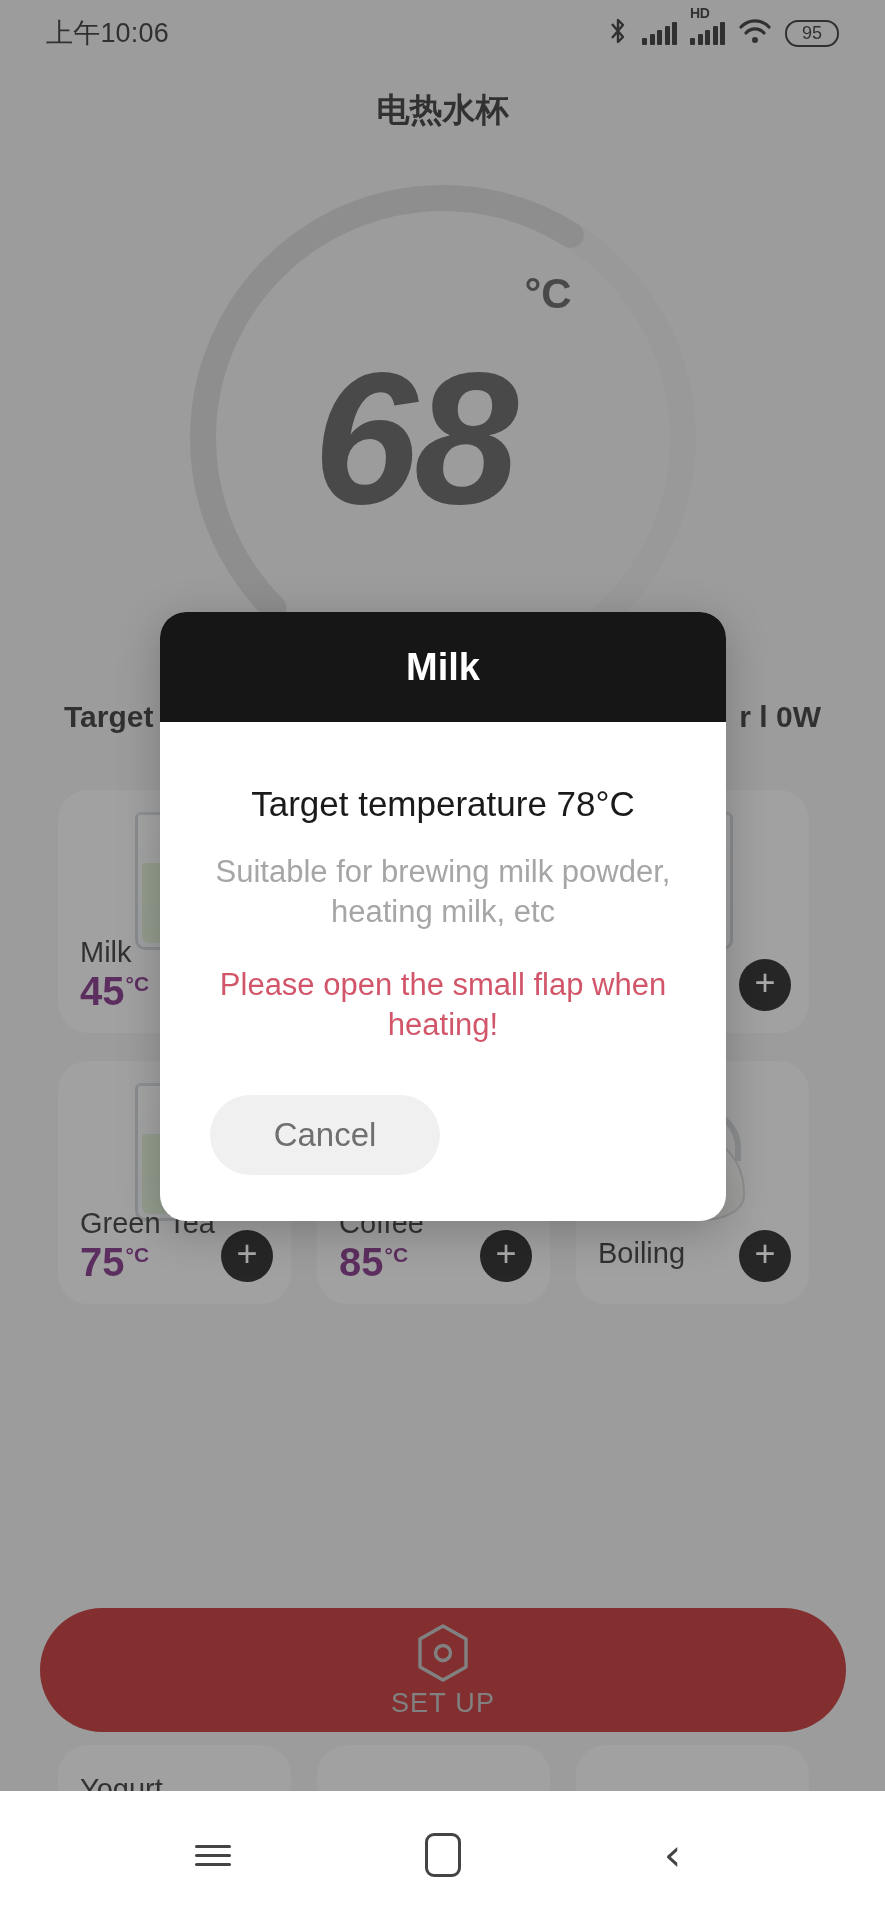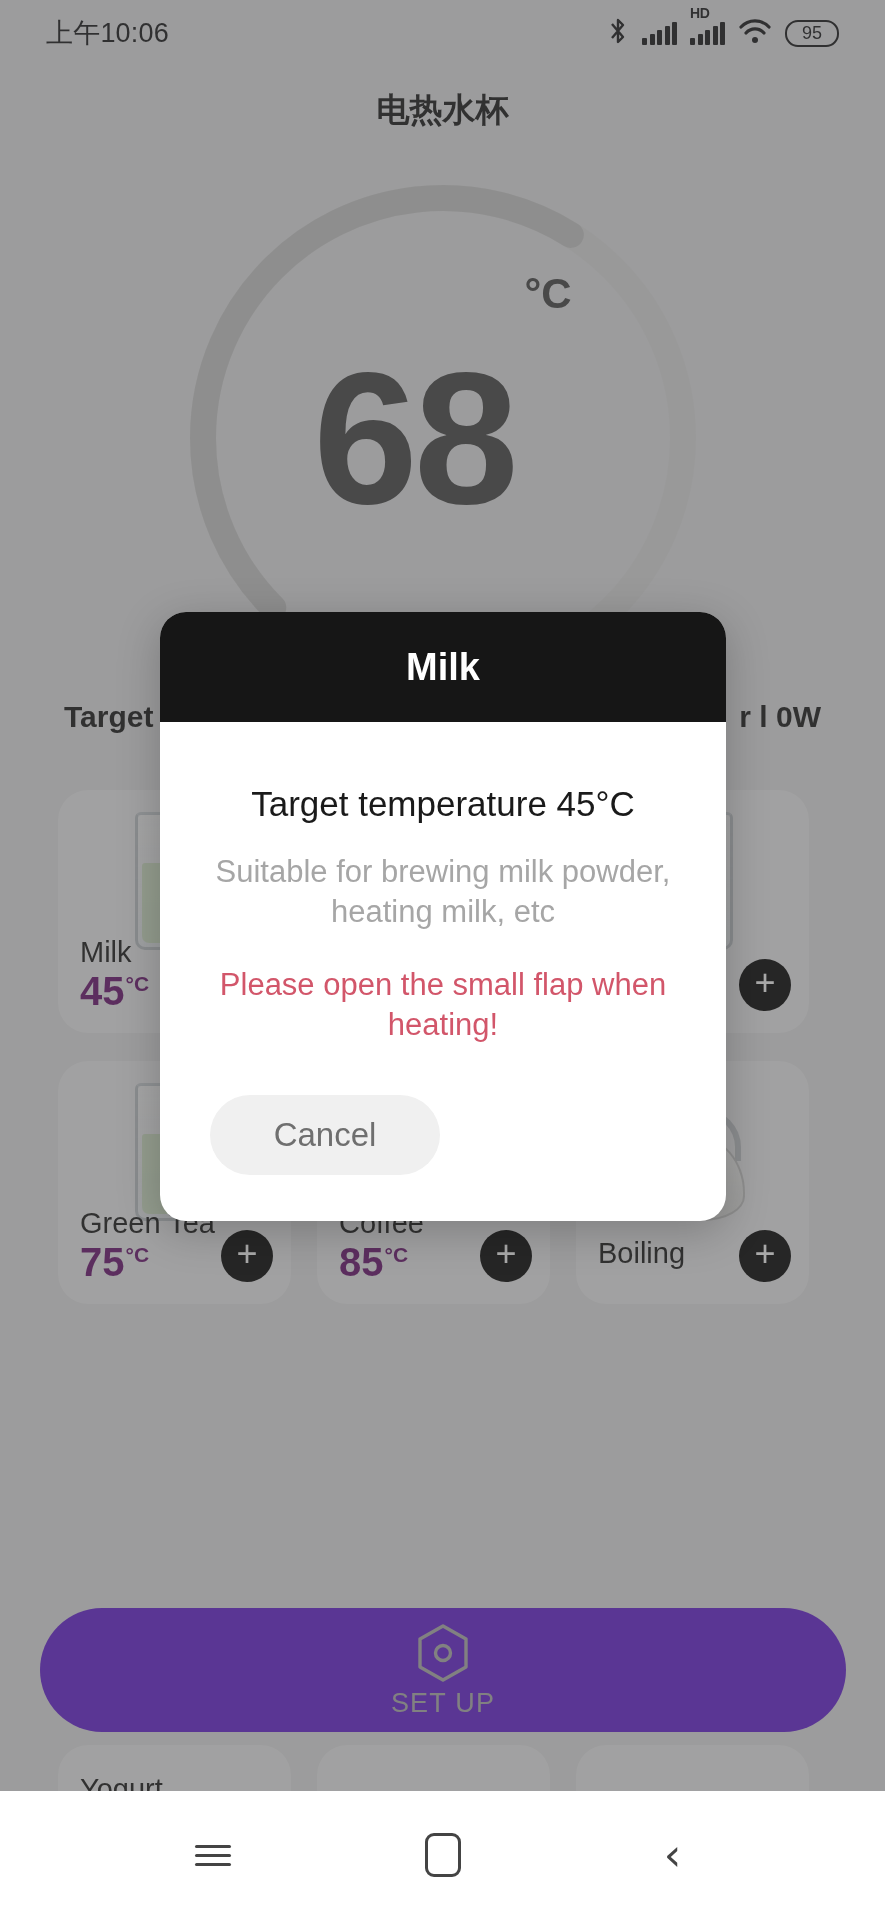--- a/index.html
+++ b/index.html
@@ -128,20 +128,21 @@
     display: flex;
     align-items: center;
     justify-content: center;
   }
   .gauge-num {
     font-size: 188px;
     font-weight: bold;
     color: #4c4c4c;
     line-height: 1;
     letter-spacing: -4px;
+    font-style: italic;
   }
   .gauge-unit {
     font-size: 42px;
     font-weight: bold;
     color: #4c4c4c;
     align-self: flex-start;
     margin-top: 102px;
     margin-left: 10px;
   }
 
@@ -313,21 +314,21 @@
     transform: rotate(-18px);
   }
 
   
   .setup {
     position: absolute;
     left: 40px;
     top: 1608px;
     width: 806px;
     height: 124px;
-    background: #6d28d9;
+    background: #b91c1c;
     border-radius: 62px;
     display: flex;
     flex-direction: column;
     align-items: center;
     justify-content: center;
     z-index: 5;
   }
   .setup-label {
     font-size: 27px;
     color: #b6b6b6;
@@ -652,21 +653,21 @@
     </div>
 
     <div id="dim"></div>
   </div>
 
   <div class="dialog">
     <div class="dialog-header">
       <span class="dialog-title">Milk</span>
     </div>
     <div class="dialog-body">
-      <div class="dlg-target">Target temperature 45°C</div>
+      <div class="dlg-target">Target temperature 78°C</div>
       <div class="dlg-desc">Suitable for brewing milk powder, heating milk, etc</div>
       <div class="dlg-warn">Please open the small flap when heating!</div>
       <div class="dlg-actions">
         <button class="btn btn-cancel">Cancel</button>
       </div>
     </div>
   </div>
 
   <div class="navbar">
     <div class="nav-btn">

